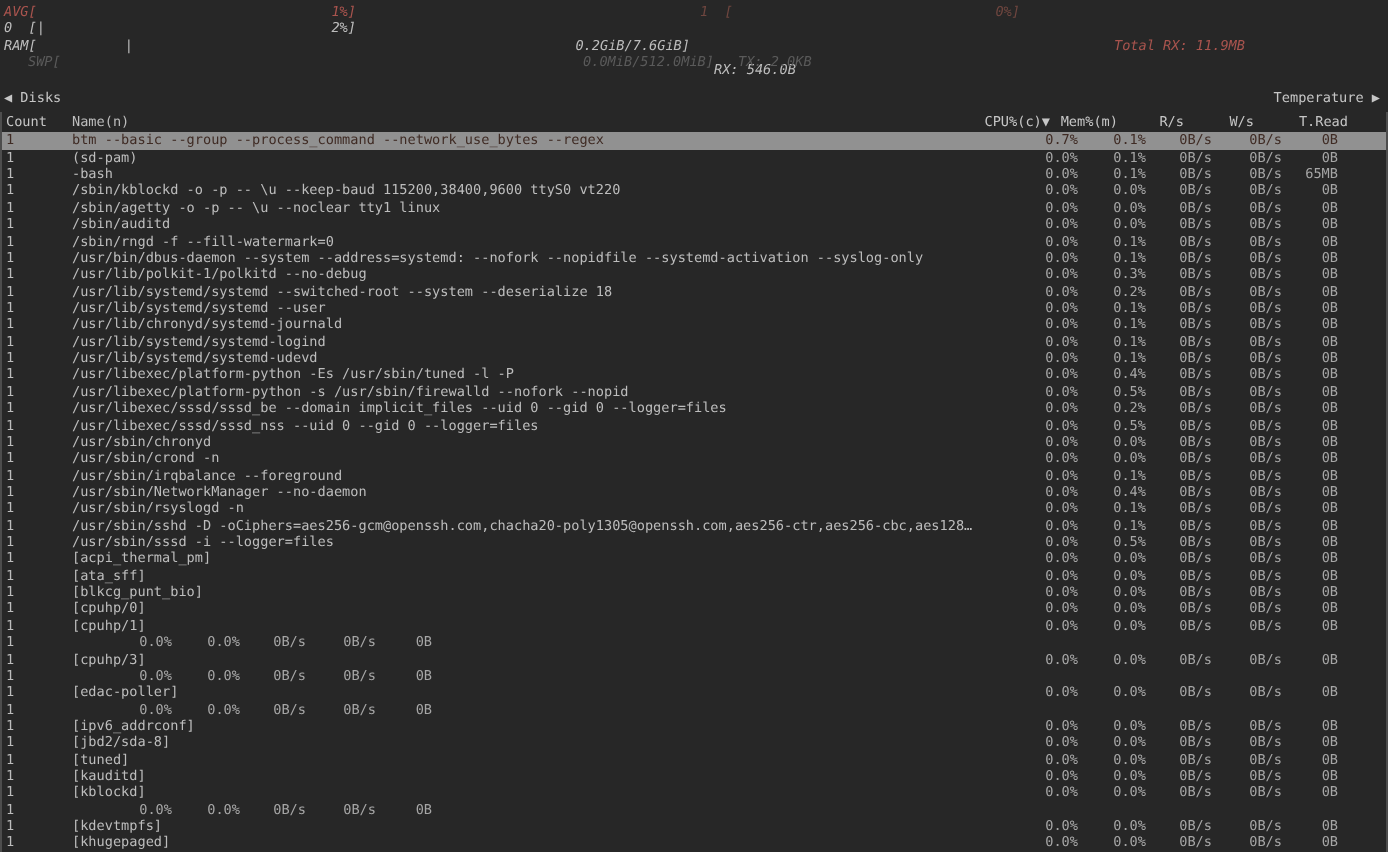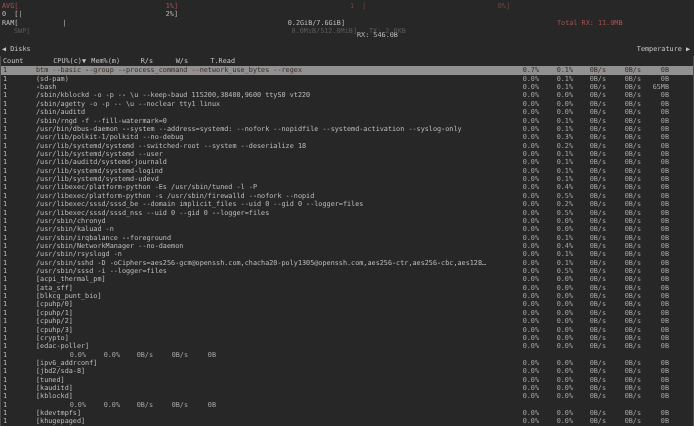--- a/index.html
+++ b/index.html
@@ -3,21 +3,21 @@
 <meta charset="utf-8">
 <style>
   html,body{margin:0;padding:0;background:#111;}
   .screen{
     position:relative;width:694px;height:426px;background:#272727;
     font-family:"DejaVu Sans Mono",monospace;font-size:6.8px;line-height:8.4px;
     color:#bdbdbd;overflow:hidden;
   }
   .screen span{white-space:pre;}
   
-  .top{position:absolute;top:2px;left:0;width:552px;}
+  .top{position:absolute;top:2px;left:0;width:552px;font-style:italic;}
   .line{position:relative;height:8.4px;}
   .gauge{position:absolute;top:0;display:flex;}
   .gauge .gbar{flex:1;overflow:hidden;}
   .g-avg{left:2px;width:176px;color:#a9544e;}
   .g-c1{left:350px;width:160px;color:#6f463f;}
   .g-c0{left:2px;width:176px;color:#bdbdbd;}
   .g-ram{left:2px;width:343px;color:#bdbdbd;gap:44px;}
   .g-swp{left:2px;width:343px;color:#5a5a5a;margin-left:12px;}
   .rx{position:absolute;left:357px;top:12px;color:#bdbdbd;}
   .tx{position:absolute;left:369px;top:0;color:#5a5a5a;}
@@ -70,20 +70,21 @@
   </div>
 
   <div class="nav">
     <span>◀ Disks</span>
     <span>Temperature ▶</span>
   </div>
 
   <div class="table">
     <div class="trow thead" id="thead">
         <span class="cell c-count">Count</span>
+        <span class="cell c-name">Name(n)</span>
         <span class="cell c-cpu num">CPU%(c)▼</span>
         <span class="cell c-mem num">Mem%(m)</span>
         <span class="cell c-r num">R/s</span>
         <span class="cell c-w num">W/s</span>
         <span class="cell c-t num">T.Read</span>
       </div>
     <div id="tbody">
         <div class="trow sel">
           <span class="cell c-count">1</span>
           <span class="cell c-name">btm --basic --group --process_command --network_use_bytes --regex</span>
@@ -178,21 +179,21 @@
           <span class="cell c-count">1</span>
           <span class="cell c-name">/usr/lib/systemd/systemd --user</span>
           <span class="cell c-cpu num">0.0%</span>
           <span class="cell c-mem num">0.1%</span>
           <span class="cell c-r num">0B/s</span>
           <span class="cell c-w num">0B/s</span>
           <span class="cell c-t num">0B</span>
         </div>
         <div class="trow">
           <span class="cell c-count">1</span>
-          <span class="cell c-name">/usr/lib/auditd/systemd-journald</span>
+          <span class="cell c-name">/usr/lib/chronyd/systemd-journald</span>
           <span class="cell c-cpu num">0.0%</span>
           <span class="cell c-mem num">0.1%</span>
           <span class="cell c-r num">0B/s</span>
           <span class="cell c-w num">0B/s</span>
           <span class="cell c-t num">0B</span>
         </div>
         <div class="trow">
           <span class="cell c-count">1</span>
           <span class="cell c-name">/usr/lib/systemd/systemd-logind</span>
           <span class="cell c-cpu num">0.0%</span>
@@ -250,21 +251,21 @@
           <span class="cell c-count">1</span>
           <span class="cell c-name">/usr/sbin/chronyd</span>
           <span class="cell c-cpu num">0.0%</span>
           <span class="cell c-mem num">0.0%</span>
           <span class="cell c-r num">0B/s</span>
           <span class="cell c-w num">0B/s</span>
           <span class="cell c-t num">0B</span>
         </div>
         <div class="trow">
           <span class="cell c-count">1</span>
-          <span class="cell c-name">/usr/sbin/kaluad -n</span>
+          <span class="cell c-name">/usr/sbin/crond -n</span>
           <span class="cell c-cpu num">0.0%</span>
           <span class="cell c-mem num">0.0%</span>
           <span class="cell c-r num">0B/s</span>
           <span class="cell c-w num">0B/s</span>
           <span class="cell c-t num">0B</span>
         </div>
         <div class="trow">
           <span class="cell c-count">1</span>
           <span class="cell c-name">/usr/sbin/irqbalance --foreground</span>
           <span class="cell c-cpu num">0.0%</span>
@@ -349,39 +350,37 @@
           <span class="cell c-count">1</span>
           <span class="cell c-name">[cpuhp/1]</span>
           <span class="cell c-cpu num">0.0%</span>
           <span class="cell c-mem num">0.0%</span>
           <span class="cell c-r num">0B/s</span>
           <span class="cell c-w num">0B/s</span>
           <span class="cell c-t num">0B</span>
         </div>
         <div class="trow">
           <span class="cell c-count">1</span>
-          <span class="cell c-name">[cpuhp/2]</span>
           <span class="cell c-cpu num">0.0%</span>
           <span class="cell c-mem num">0.0%</span>
           <span class="cell c-r num">0B/s</span>
           <span class="cell c-w num">0B/s</span>
           <span class="cell c-t num">0B</span>
         </div>
         <div class="trow">
           <span class="cell c-count">1</span>
           <span class="cell c-name">[cpuhp/3]</span>
           <span class="cell c-cpu num">0.0%</span>
           <span class="cell c-mem num">0.0%</span>
           <span class="cell c-r num">0B/s</span>
           <span class="cell c-w num">0B/s</span>
           <span class="cell c-t num">0B</span>
         </div>
         <div class="trow">
           <span class="cell c-count">1</span>
-          <span class="cell c-name">[crypto]</span>
           <span class="cell c-cpu num">0.0%</span>
           <span class="cell c-mem num">0.0%</span>
           <span class="cell c-r num">0B/s</span>
           <span class="cell c-w num">0B/s</span>
           <span class="cell c-t num">0B</span>
         </div>
         <div class="trow">
           <span class="cell c-count">1</span>
           <span class="cell c-name">[edac-poller]</span>
           <span class="cell c-cpu num">0.0%</span>

